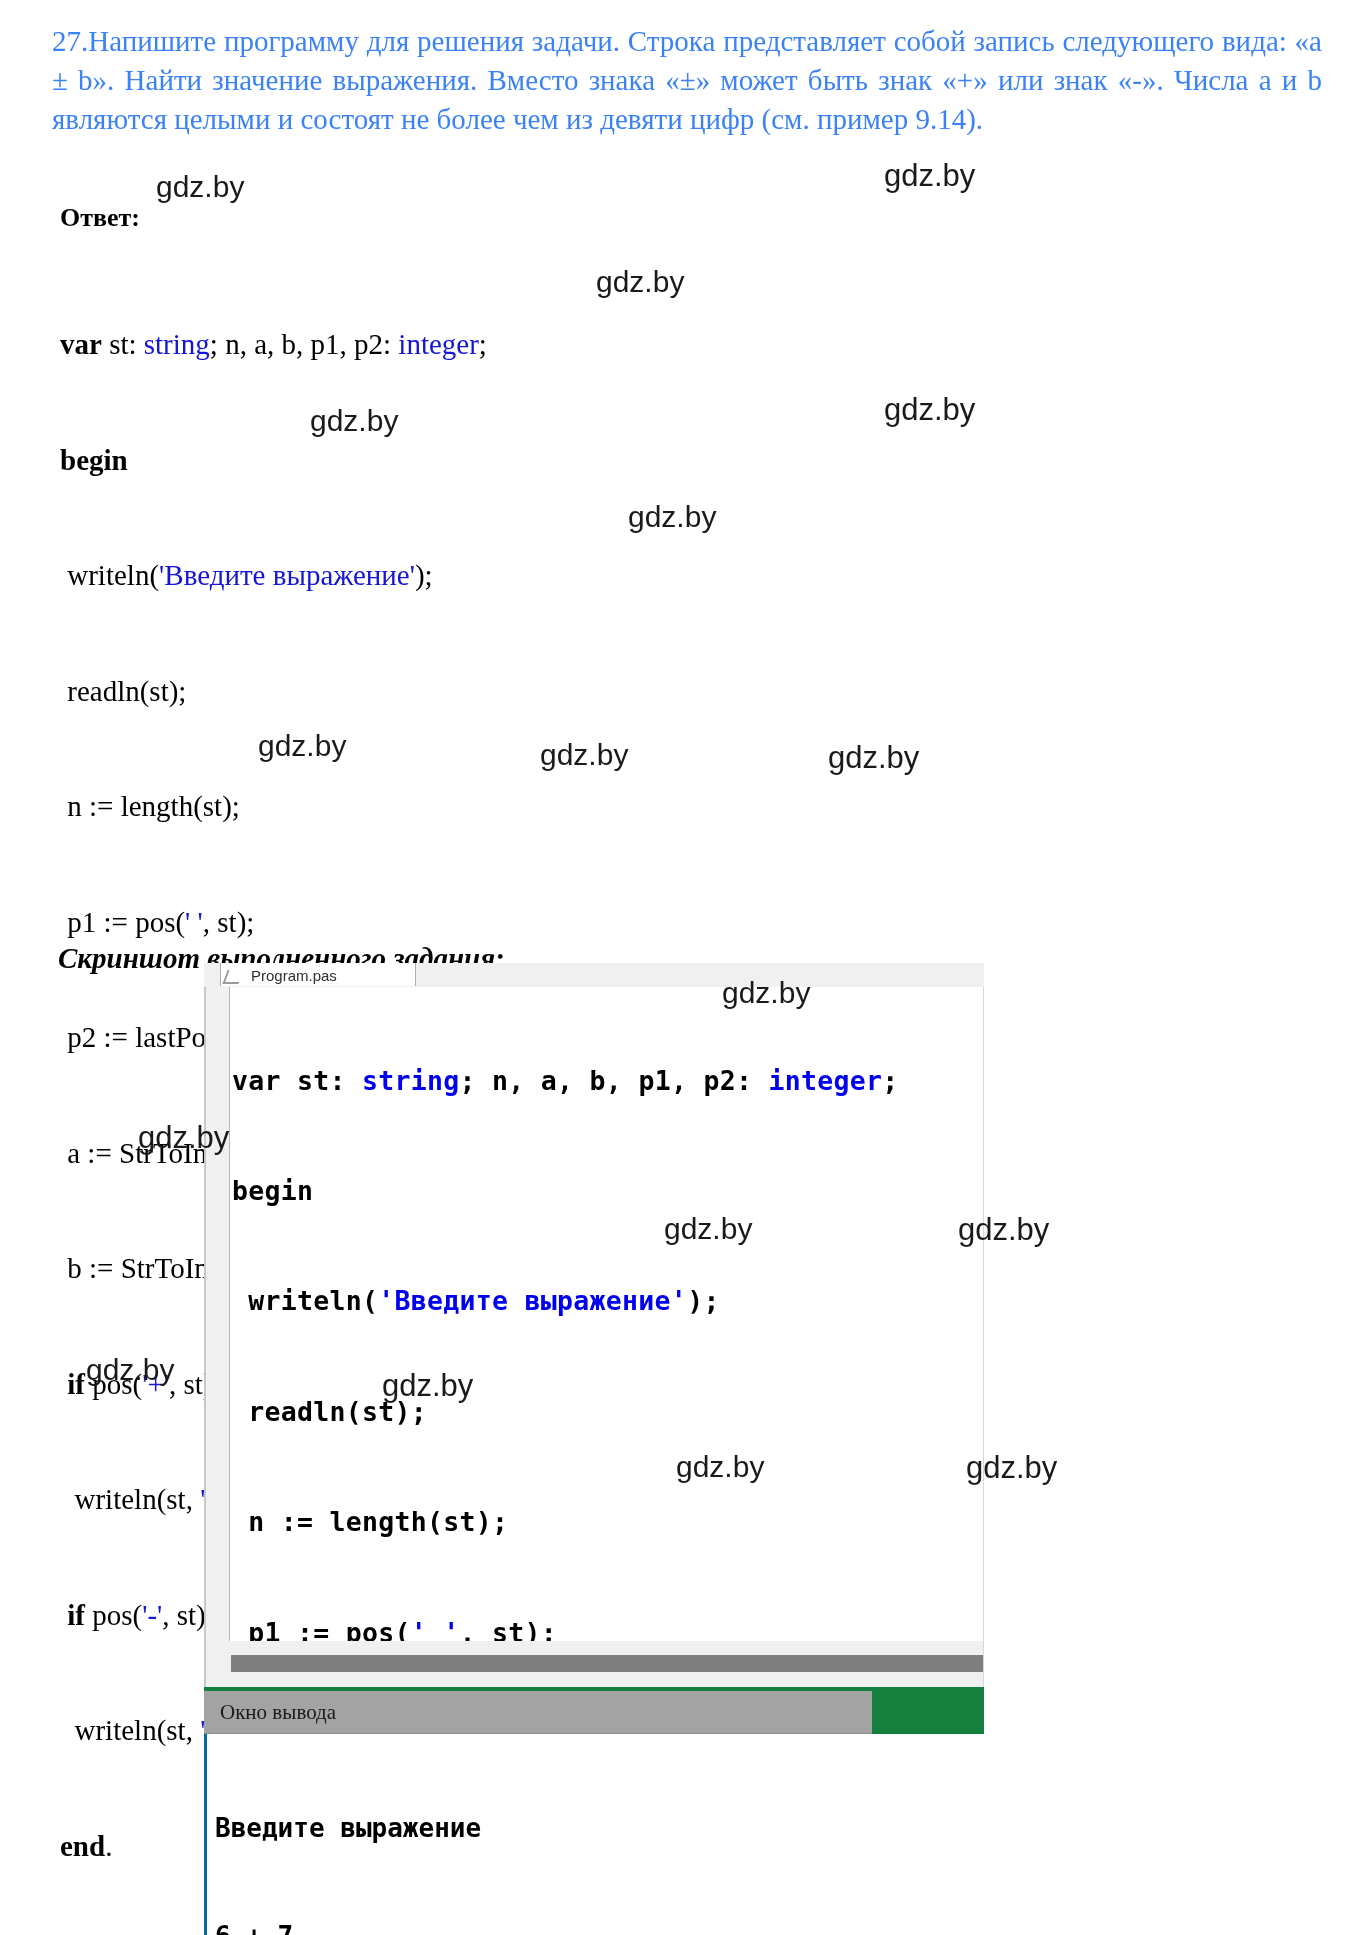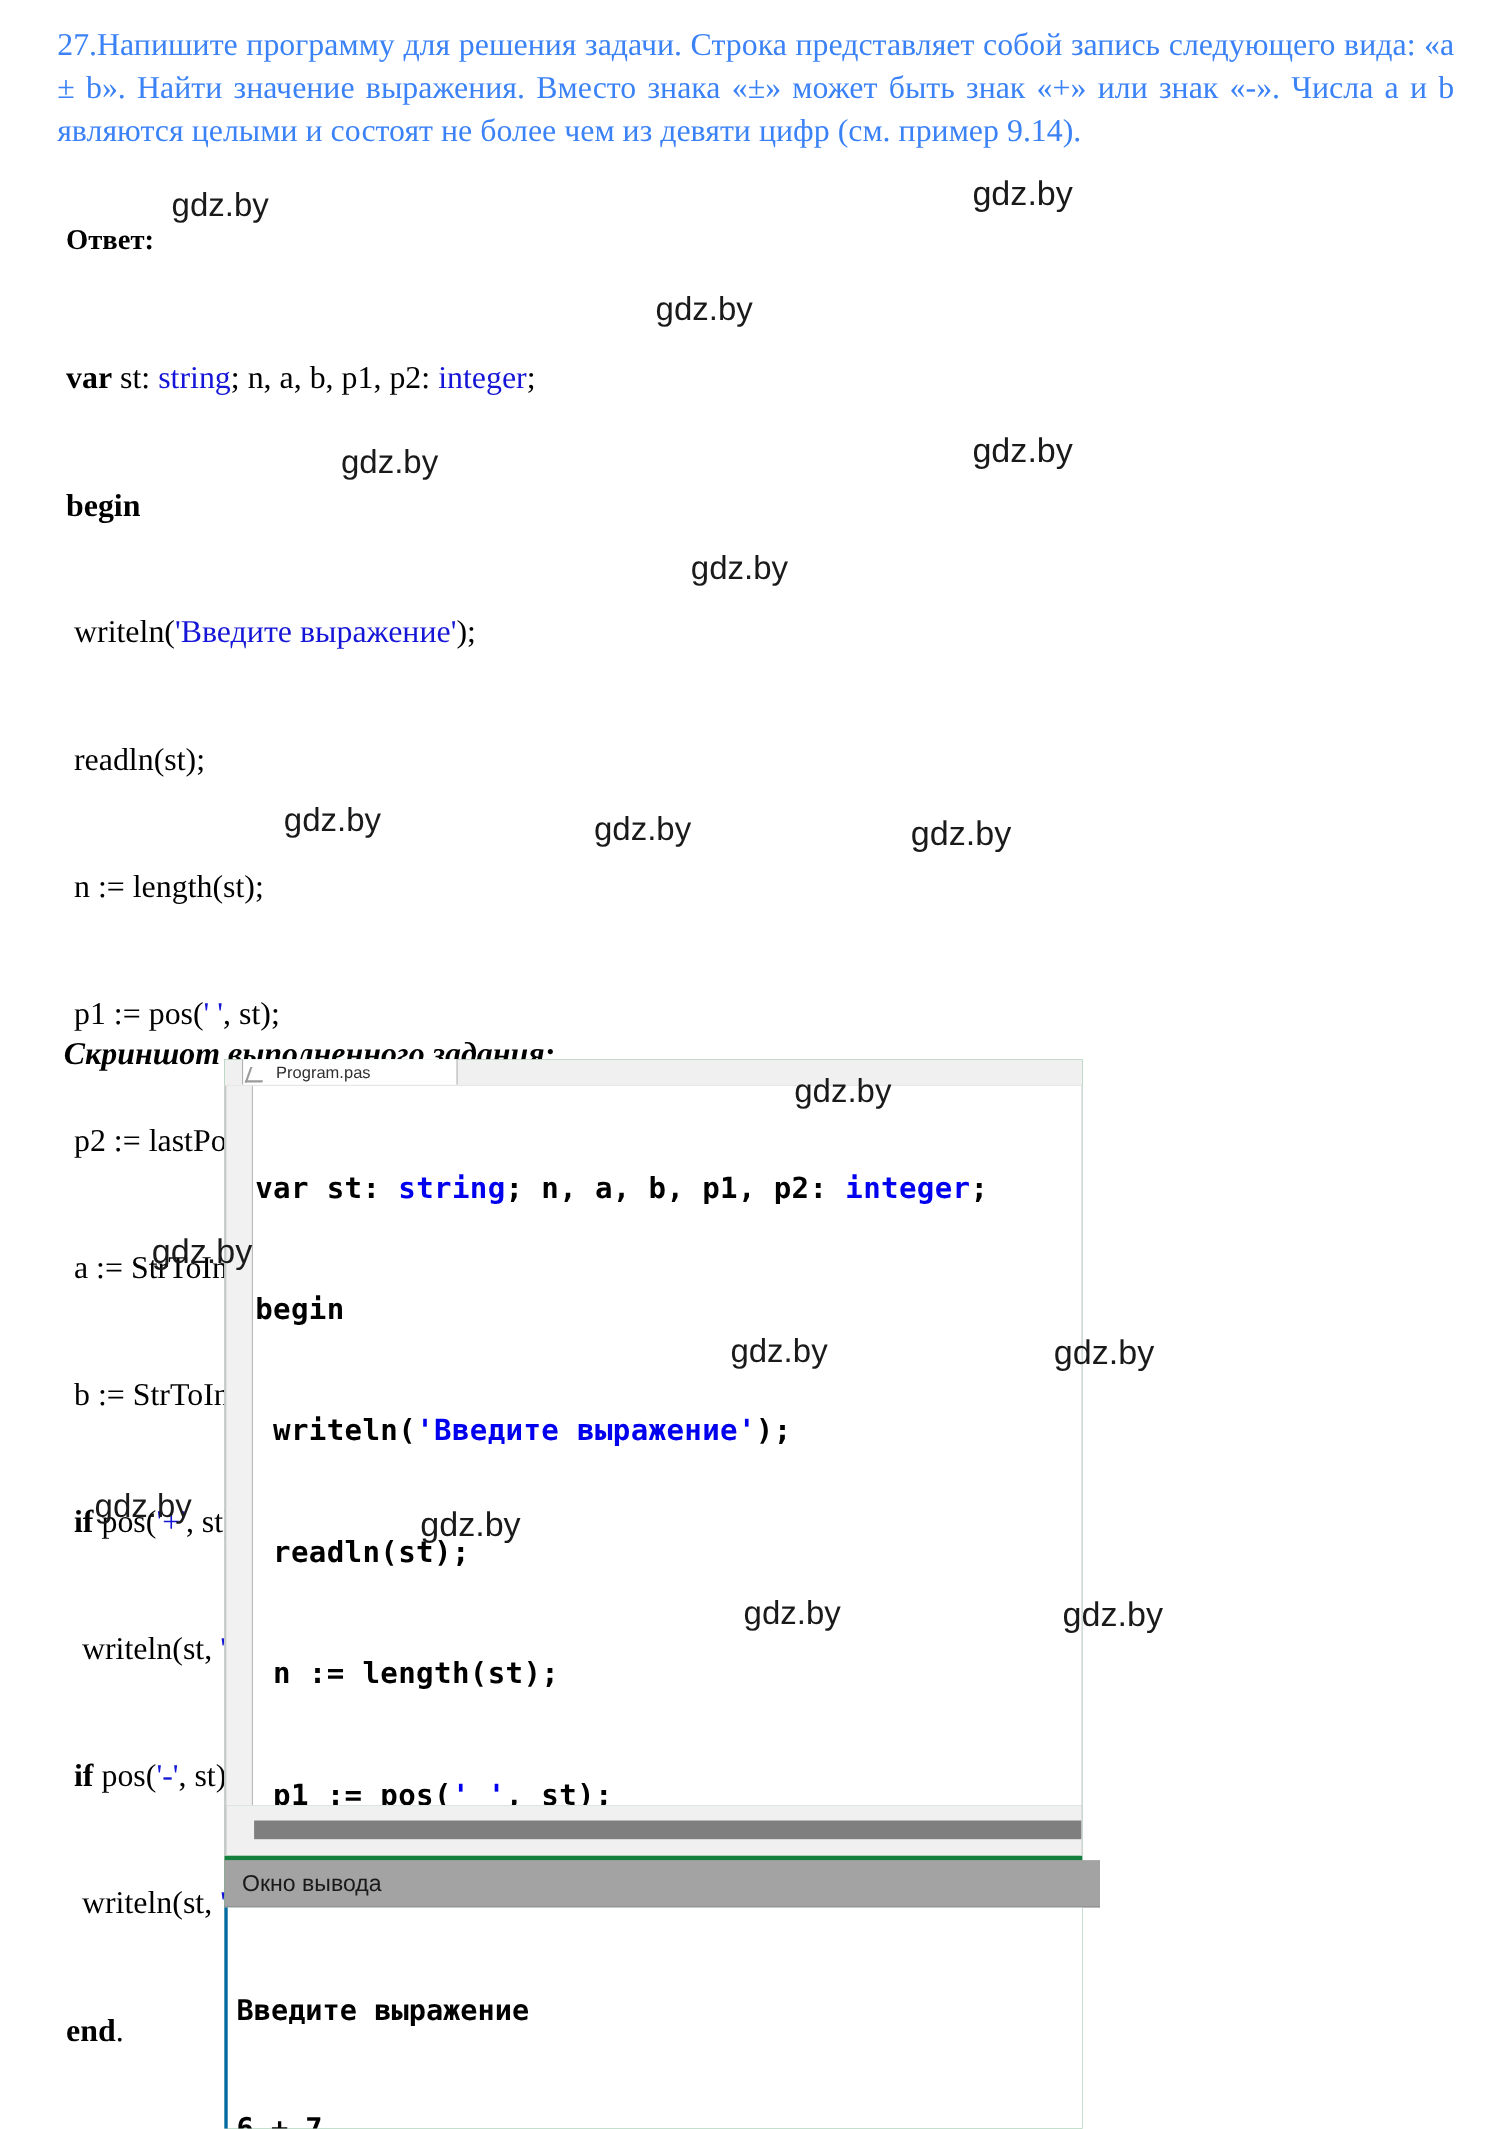--- a/index.html
+++ b/index.html
@@ -180,26 +180,26 @@
     position: absolute;
     left: 0;
     top: 728px;
     width: 780px;
     height: 244px;
     box-sizing: border-box;
   }
   #ide-output-title {
     position: absolute;
     left: 0; top: 0;
-    width: 796px;
+    width: 668px;
     height: 43px;
     background: #a3a3a3;
     border-bottom: 1px solid #8c8c8c;
     box-sizing: border-box;
-    font-family: Liberation Sans, sans-serif;
+    font-family: Liberation Serif, serif;
     font-size: 21px;
     color: #1a1a1a;
     line-height: 43px;
     padding-left: 16px;
   }
   #ide-output-body {
     position: absolute;
     left: 0;
     top: 43px;
     width: 780px;

